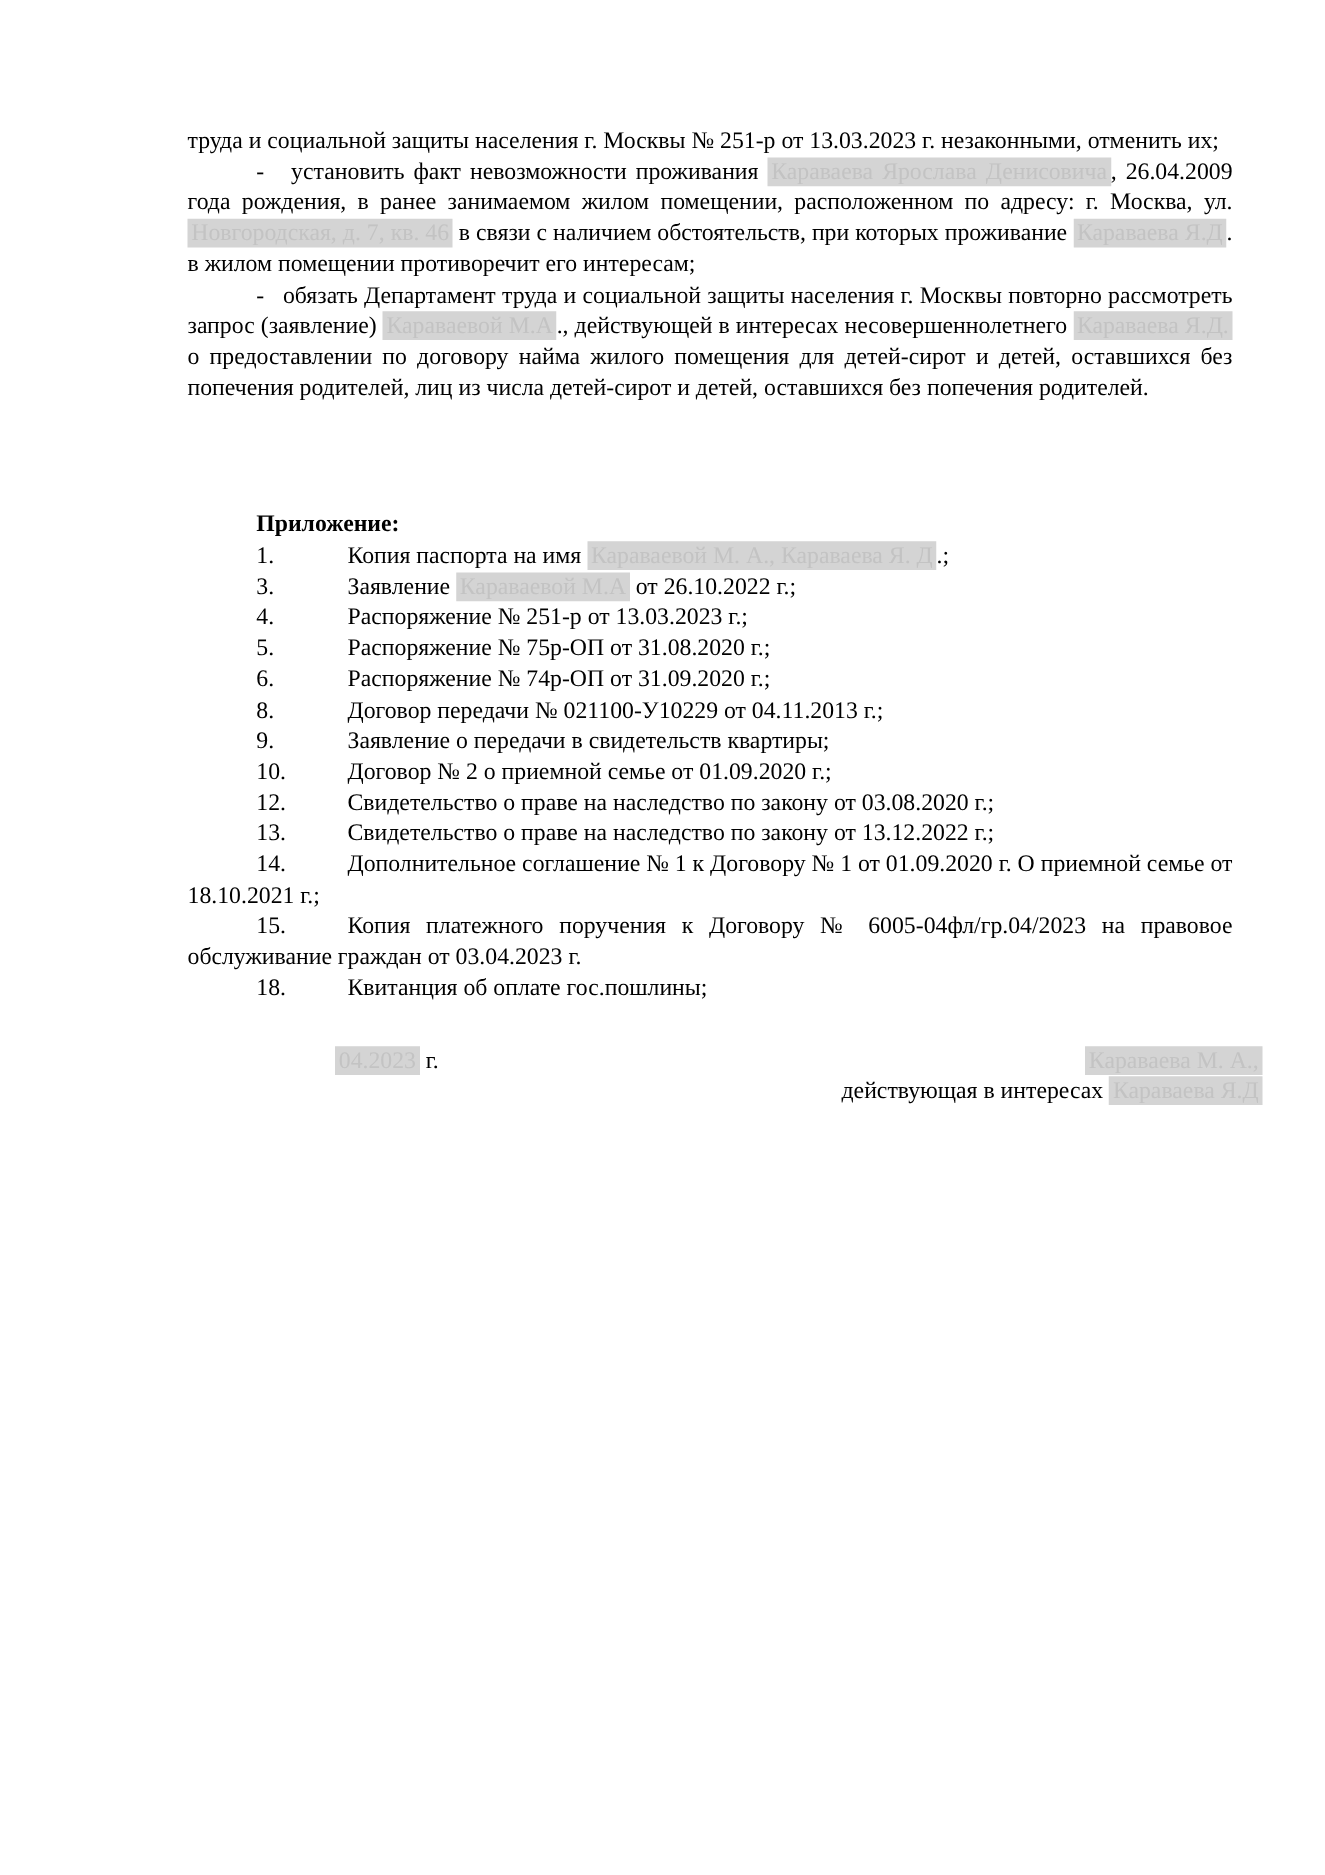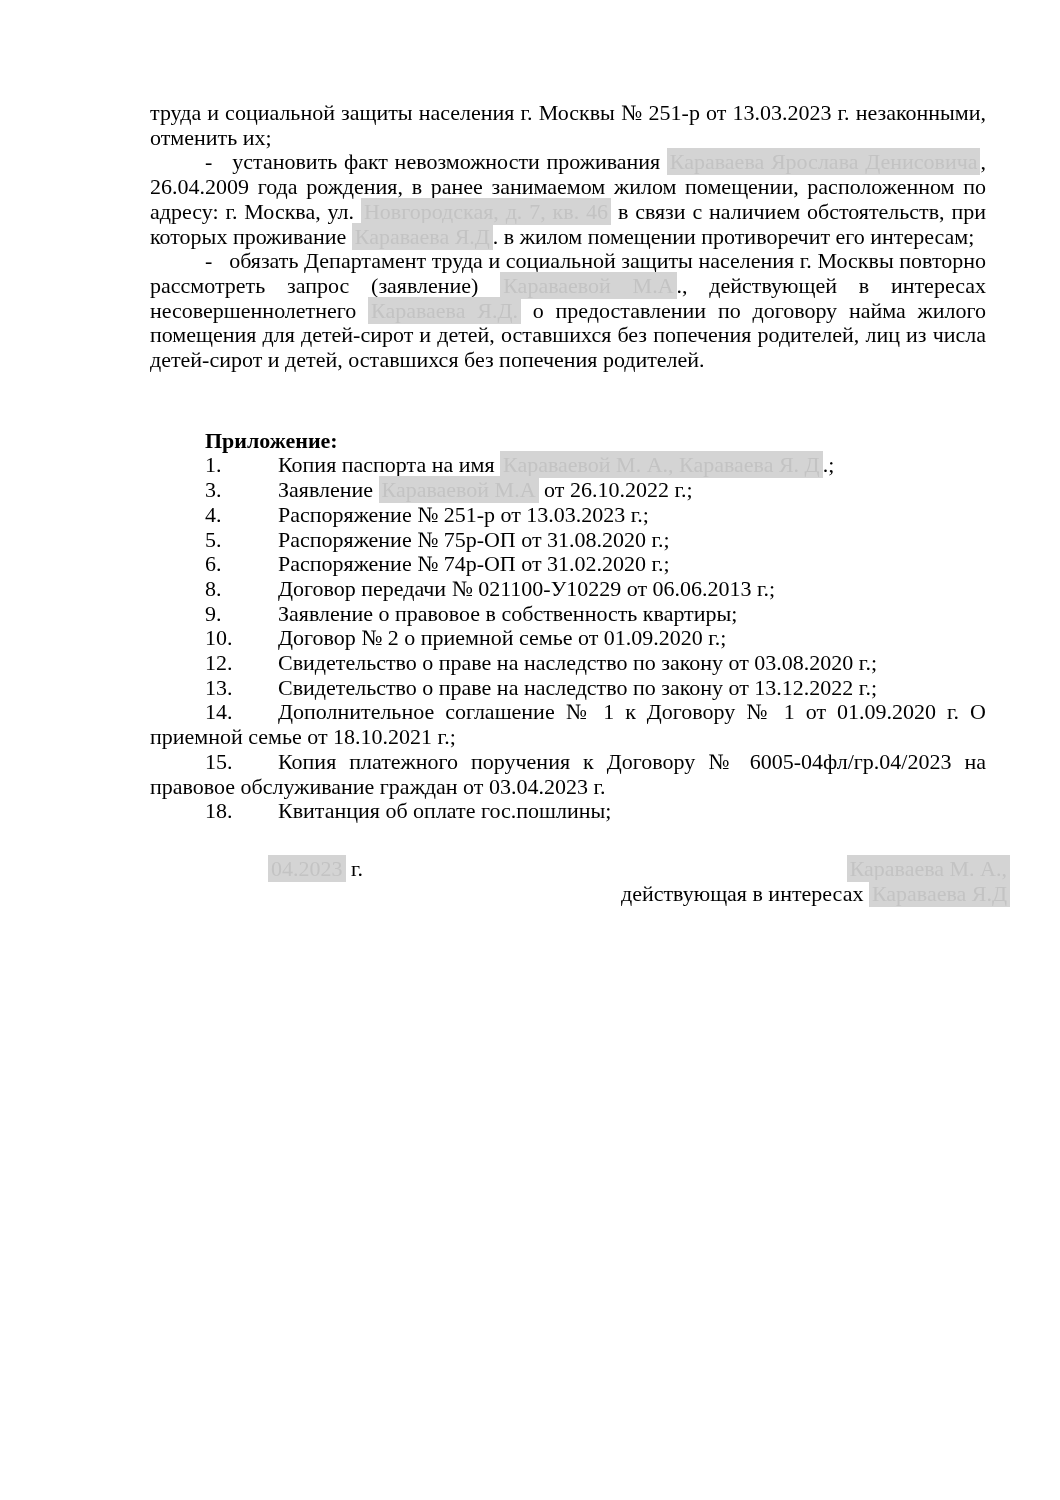--- a/index.html
+++ b/index.html
@@ -2,21 +2,21 @@
 <html lang="ru"><head>
 <meta charset="utf-8">
 <style>
   html, body { margin: 0; padding: 0; background: #ffffff; }
   .page {
     position: relative;
     width: 1060px;
     height: 1500px;
     background: #ffffff;
     font-family: "Liberation Serif", "DejaVu Serif", serif;
-    font-size: 22px;
+    font-size: 19px;
     line-height: 24.7px;
     color: #000000;
     overflow: hidden;
   }
   .content {
     position: absolute;
     left: 150px;
     top: 101px;
     width: 836px;
   }
@@ -24,21 +24,21 @@
     margin: 0;
     text-align: justify;
   }
   p.doc.indent { text-indent: 55px; }
   .redacted {
     background: #d4d4d4;
     color: #c3c3c3;
     padding: 1px 3px;
   }
   .att-heading {
-    margin: 56px 0 0 0;
+    margin: 85px 0 0 0;
     font-weight: bold;
     text-indent: 55px;
     text-align: left;
   }
   p.item {
     margin: 0;
     text-align: justify;
     text-indent: 55px;
   }
   p.item .num {
@@ -71,23 +71,23 @@
         <p class="doc indent"><span>-&nbsp;&nbsp;&nbsp;обязать Департамент труда и социальной защиты населения г. Москвы повторно рассмотреть запрос (заявление) </span><span class="redacted">Караваевой М.А</span><span>., действующей в интересах несовершеннолетнего </span><span class="redacted">Караваева Я.Д.</span><span> о предоставлении по договору найма жилого помещения для детей-сирот и детей, оставшихся без попечения родителей, лиц из числа детей-сирот и детей, оставшихся без попечения родителей.</span></p>
       </div>
 
     <p class="att-heading">Приложение:</p>
 
     <div id="attachments">
         <p class="item"><span class="num">1.</span><span>Копия паспорта на имя </span><span class="redacted">Караваевой М. А., Караваева Я. Д</span><span>.;</span></p>
         <p class="item"><span class="num">3.</span><span>Заявление </span><span class="redacted">Караваевой М.А</span><span> от 26.10.2022 г.;</span></p>
         <p class="item"><span class="num">4.</span><span>Распоряжение № 251-р от 13.03.2023 г.;</span></p>
         <p class="item"><span class="num">5.</span><span>Распоряжение № 75р-ОП от 31.08.2020 г.;</span></p>
-        <p class="item"><span class="num">6.</span><span>Распоряжение № 74р-ОП от 31.02.2020 г.;</span></p>
-        <p class="item"><span class="num">8.</span><span>Договор передачи № 021100-У10229 от 06.06.2013 г.;</span></p>
-        <p class="item"><span class="num">9.</span><span>Заявление о правовое в собственность квартиры;</span></p>
+        <p class="item"><span class="num">6.</span><span>Распоряжение № 74р-ОП от 31.09.2020 г.;</span></p>
+        <p class="item"><span class="num">8.</span><span>Договор передачи № 021100-У10229 от 04.11.2013 г.;</span></p>
+        <p class="item"><span class="num">9.</span><span>Заявление о передачи в свидетельств квартиры;</span></p>
         <p class="item"><span class="num">10.</span><span>Договор № 2 о приемной семье от 01.09.2020 г.;</span></p>
         <p class="item"><span class="num">12.</span><span>Свидетельство о праве на наследство по закону от 03.08.2020 г.;</span></p>
         <p class="item"><span class="num">13.</span><span>Свидетельство о праве на наследство по закону от 13.12.2022 г.;</span></p>
         <p class="item"><span class="num">14.</span><span>Дополнительное соглашение № 1 к Договору № 1 от 01.09.2020 г. О приемной семье от 18.10.2021 г.;</span></p>
         <p class="item"><span class="num">15.</span><span>Копия платежного поручения к Договору № 6005-04фл/гр.04/2023 на правовое обслуживание граждан от 03.04.2023 г.</span></p>
         <p class="item"><span class="num">18.</span><span>Квитанция об оплате гос.пошлины;</span></p>
       </div>
 
     <div class="sig">
       <div class="sig-row1">

